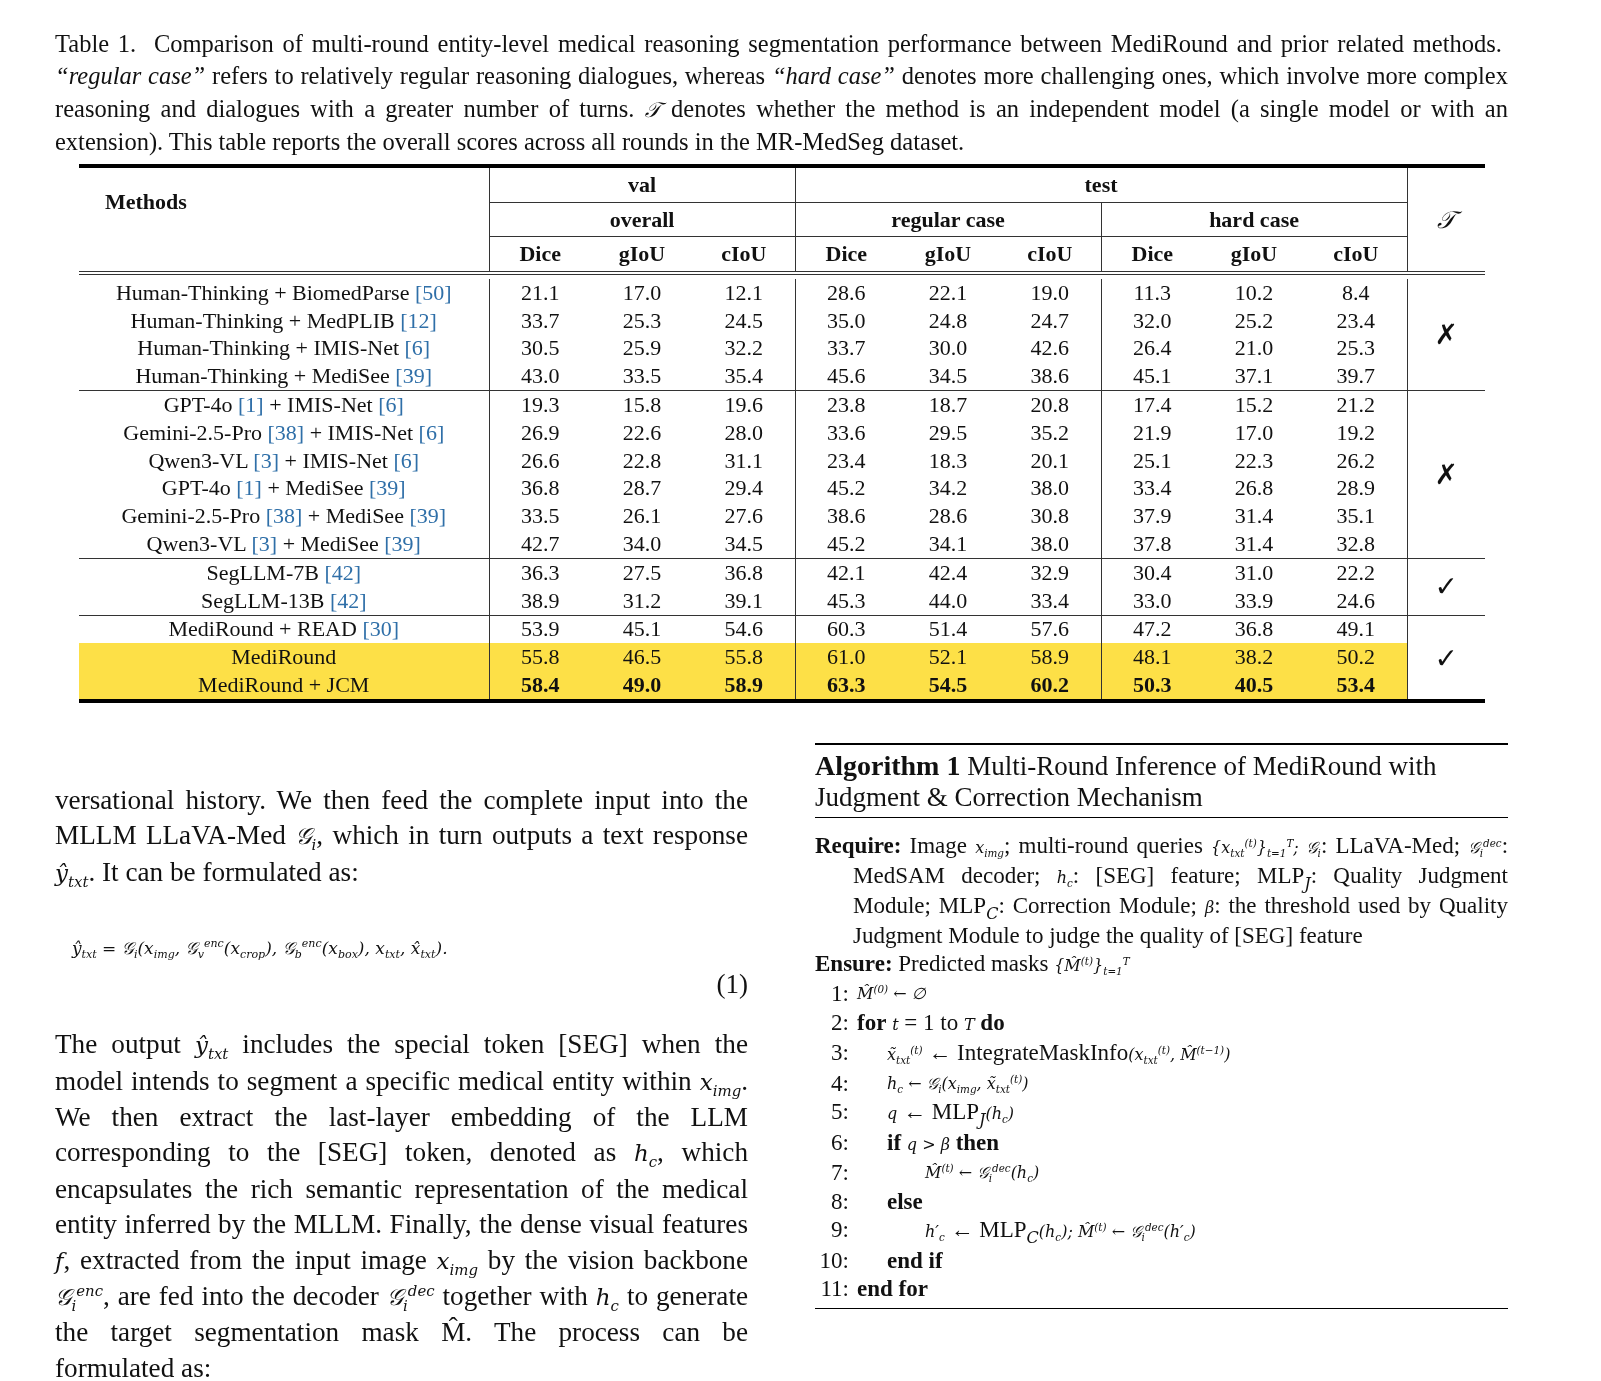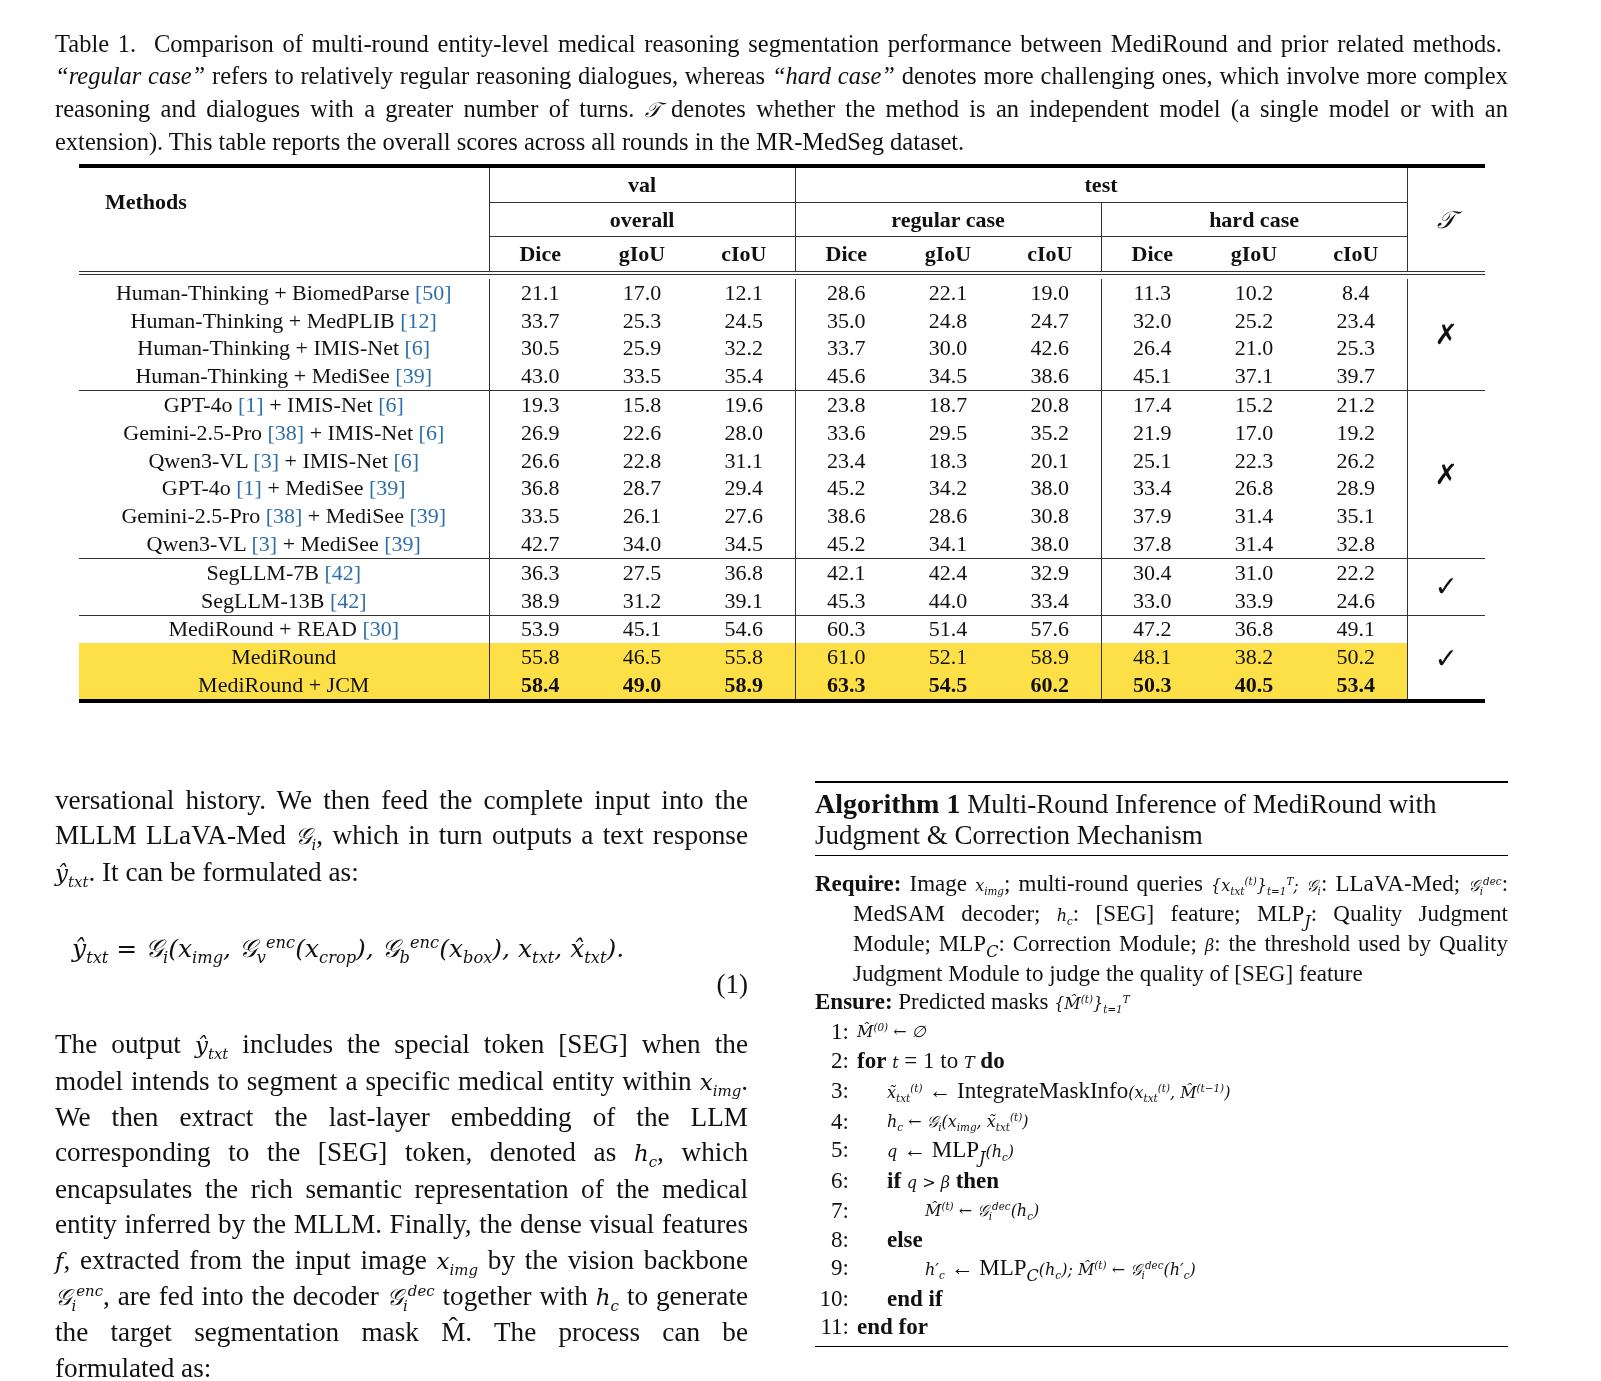--- a/index.html
+++ b/index.html
@@ -43,27 +43,27 @@
   
   .leftcol {
     position: absolute; left: 55px; top: 783px; width: 693px;
     font-size: 27.2px; line-height: 35.4px; text-align: justify;
   }
   .leftcol p { margin: 0; }
   .m { font-family: "DejaVu Serif", serif; font-style: italic; font-size: 23px; }
   .eq {
     position: relative; height: 130px; margin-top: 6px;
   }
-  .eq .expr { position: absolute; left: 17px; top: 34px; font-size: 25px; }
+  .eq .expr { position: absolute; left: 17px; top: 34px; font-size: 17px; }
   .eq .num { position: absolute; right: 0; top: 70px; font-family: "Liberation Serif", serif; font-style: normal; font-size: 27px; }
   .p2 { margin-top: 0; }
 
   
   .algo {
-    position: absolute; left: 815px; top: 781px; width: 693px;
+    position: absolute; left: 815px; top: 743px; width: 693px;
     font-size: 23px;
   }
   .algo .rule-top { border-top: 2.5px solid #000; }
   .algo .title { font-size: 27px; line-height: 31px; padding: 5px 0 2px 0; }
   .algo .title b { font-size: 28px; }
   .algo .rule-mid { border-top: 1.5px solid #000; margin-top: 2px; }
   .algo .req { line-height: 28px; padding-top: 14px; text-align: justify; }
   .algo .req .indent { padding-left: 38px; text-indent: -38px; }
   .algo .steps { line-height: 28.5px; }
   .algo .line { display: flex; }

